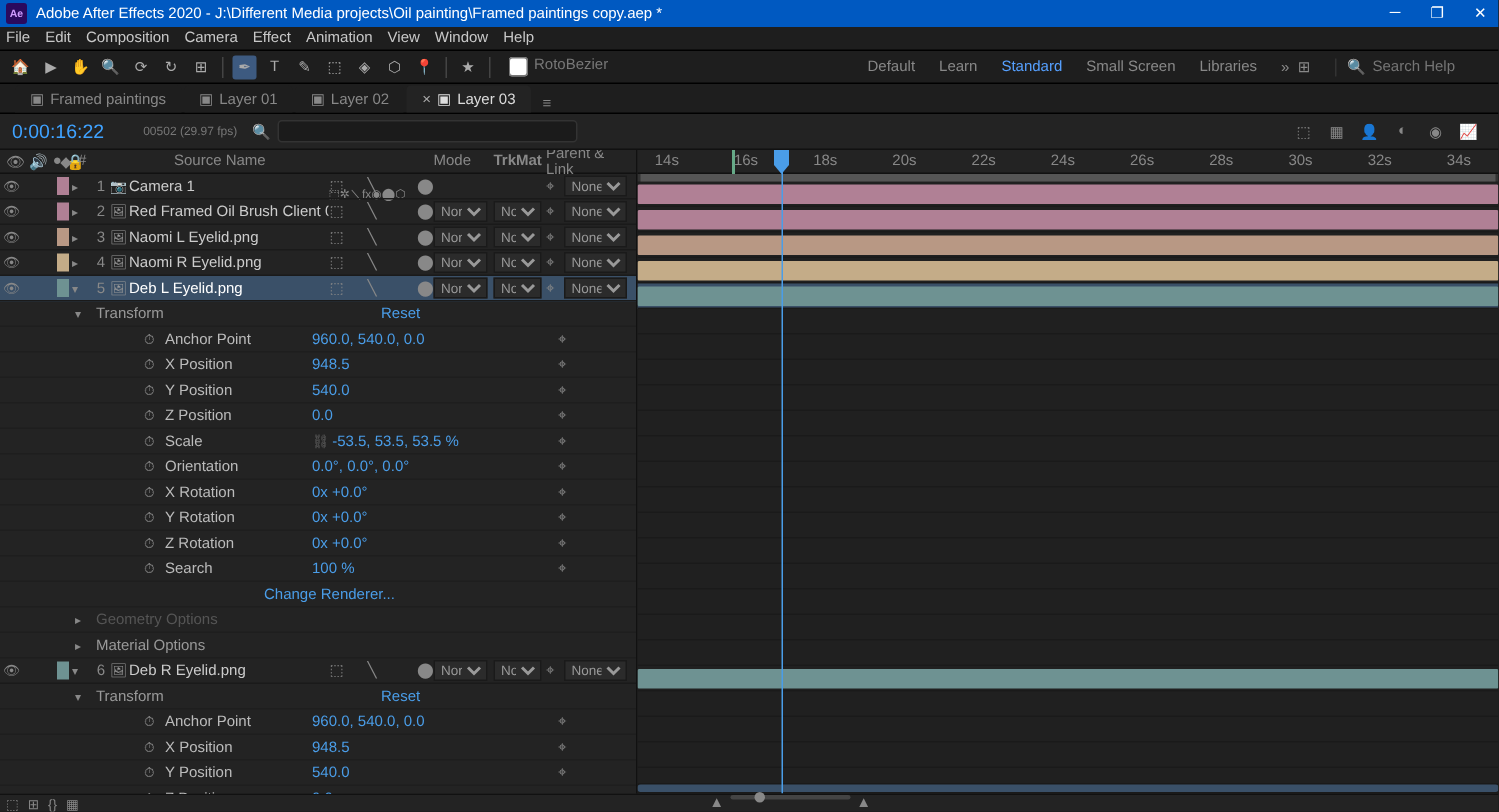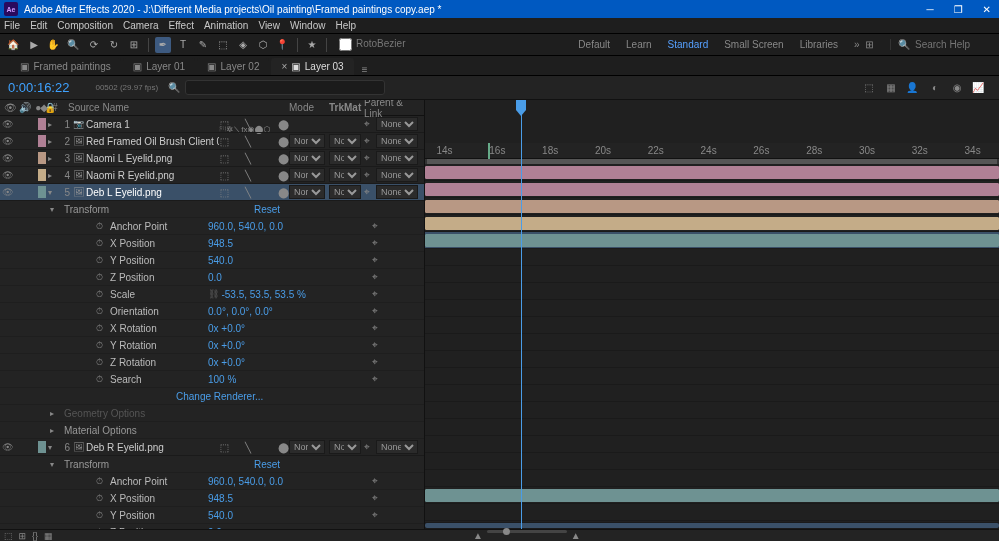--- a/index.html
+++ b/index.html
@@ -46,21 +46,21 @@
 
 .main { display: flex; height: calc(541px - 18px - 16px - 22px - 20px - 24px - 12px); }
 .left-panel { width: 425px; background: #232323; border-right: 1px solid #111; overflow: hidden; display: flex; flex-direction: column; }
 .timeline-panel { flex: 1; background: #202020; overflow: hidden; position: relative; }
 
 
 .col-headers { height: 16px; background: #232323; display: flex; align-items: center; border-bottom: 1px solid #111; font-size: 9px; color: #888; }
 .col-headers .ch-icons { width: 36px; display:flex; gap:3px; padding-left:4px; }
 .col-headers .ch-label { width: 16px; text-align: center; }
 .col-headers .ch-num { width: 12px; }
-.col-headers .ch-name { flex: 1; padding-left: 4px; }
+.col-headers .ch-name { flex: 1; padding-left: 4px; margin-left: 48px; }
 .col-headers .ch-switches { width: 70px; font-size: 8px; margin-top: 44px; }
 .col-headers .ch-mode { width: 40px; }
 .col-headers .ch-trk { width: 35px; font-weight: bold; }
 .col-headers .ch-parent { width: 60px; }
 
 
 .layers { flex: 1; overflow-y: auto; }
 .layer-row { height: 17px; display: flex; align-items: center; border-bottom: 1px solid #1a1a1a; }
 .layer-row.selected { background: #3a5068; }
 .layer-row .vis { width: 36px; display: flex; gap: 2px; padding-left: 2px; }
@@ -87,21 +87,21 @@
 .prop-row.disabled .group-name { color: #555; }
 .prop-row .stopwatch { width: 12px; color: #888; font-size: 9px; margin-left: 30px; }
 .prop-row .prop-name { width: 100px; color: #bbb; padding-left: 2px; }
 .prop-row .prop-value { color: #4a9de8; cursor: pointer; flex: 1; }
 .prop-row .link-chain { color: #666; font-size: 9px; margin-right: 2px; }
 .prop-row .reset-link { color: #4a9de8; flex: 1; padding-left: 30px; cursor: pointer; }
 .prop-row .kf-nav { width: 30px; display: flex; justify-content: flex-start; gap: 2px; color: #888; font-size: 8px; }
 .prop-row .pickwhip-prop { width: 12px; color: #888; margin-right: 40px; }
 
 
-.timeline-header { height: 16px; background: #232323; border-bottom: 1px solid #111; display: flex; position: relative; margin-top: 43px; }
+.timeline-header { height: 16px; background: #232323; border-bottom: 1px solid #111; display: flex; position: relative; }
 .time-ruler { flex: 1; position: relative; color: #888; font-size: 9px; }
 .time-ruler .tick { position: absolute; top: 2px; }
 .work-area-bar { height: 5px; background: #333; }
 .work-area { height: 5px; background: #555; margin: 0 2px; }
 .cti { position: absolute; top: 0; bottom: 0; width: 1px; background: #4a9de8; z-index: 5; }
 .cti-head { position: absolute; top: 0; width: 10px; height: 16px; margin-left: -5px; z-index: 6; }
 .cti-head svg { fill: #4a9de8; }
 .time-marker { position: absolute; top:0; width:2px; height:16px; background:#6a8; }
 
 .timeline-rows { position: relative; }

